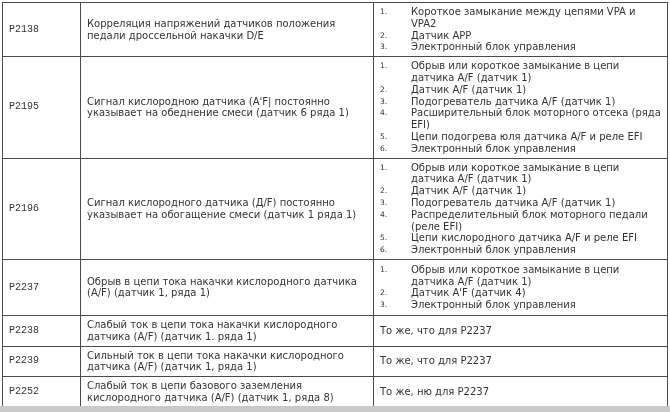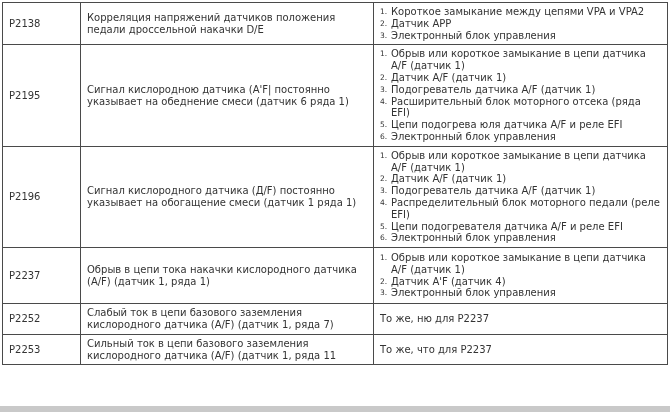--- a/index.html
+++ b/index.html
@@ -30,20 +30,21 @@
     border: 1px solid #4a4a4a;
     vertical-align: middle;
     font-size: 10px;
     line-height: 1.18;
     color: #333333;
     padding: 3px 6px 3px 6px;
     overflow: hidden;
   }
   td.code-cell {
     padding-left: 10px;
+    font-family: Liberation Mono, monospace;
   }
   td.causes-cell {
     padding-left: 8px;
   }
   
   col.c1 { width: 78px; }
   col.c2 { width: 293px; }
   col.c3 { width: 294px; }
   
   tr.r0 td { height: 34px; }
@@ -65,20 +66,21 @@
   }
   ol.causes .num {
     flex: 0 0 11px;
     width: 11px;
     font-size: 7.5px;
     padding-top: 2px;
     color: #333333;
   }
   ol.causes .li-text {
     flex: 1 1 auto;
+    margin-left: 20px;
   }
   .gray-band {
     position: absolute;
     left: 0;
     bottom: 0;
     width: 670px;
     height: 6px;
     background: #c9c9c9;
   }
 </style>
@@ -161,21 +163,21 @@
               <li>
                 <span class="num">3.</span>
                 <span class="li-text">Подогреватель датчика A/F (датчик 1)</span>
               </li>
               <li>
                 <span class="num">4.</span>
                 <span class="li-text">Распределительный блок моторного педали (реле EFI)</span>
               </li>
               <li>
                 <span class="num">5.</span>
-                <span class="li-text">Цепи подогревателя датчика A/F и реле EFI</span>
+                <span class="li-text">Цепи кислородного датчика A/F и реле EFI</span>
               </li>
               <li>
                 <span class="num">6.</span>
                 <span class="li-text">Электронный блок управления</span>
               </li>
             </ol>
           </td>
         </tr>
         <tr class="r3">
           <td class="code-cell">P2237</td>
@@ -190,23 +192,33 @@
                 <span class="num">2.</span>
                 <span class="li-text">Датчик A'F (датчик 4)</span>
               </li>
               <li>
                 <span class="num">3.</span>
                 <span class="li-text">Электронный блок управления</span>
               </li>
             </ol>
           </td>
         </tr>
+        <tr class="r4">
+          <td class="code-cell">P2238</td>
+          <td class="desc-cell">Слабый ток в цепи тока накачки кислородного датчика (A/F) (датчик 1. ряда 1)</td>
+          <td class="causes-cell"><span>То же, что для P2237</span></td>
+        </tr>
+        <tr class="r5">
+          <td class="code-cell">P2239</td>
+          <td class="desc-cell">Сильный ток в цепи тока накачки кислородного датчика (A/F) (датчик 1, ряда 1)</td>
+          <td class="causes-cell"><span>То же, что для P2237</span></td>
+        </tr>
         <tr class="r6">
           <td class="code-cell">P2252</td>
-          <td class="desc-cell">Слабый ток в цепи базового заземления кислородного датчика (A/F) (датчик 1, ряда 7)</td>
+          <td class="desc-cell">Слабый ток в цепи базового заземления кислородного датчика (A/F) (датчик 1, ряда 8)</td>
           <td class="causes-cell"><span>То же, ню для P2237</span></td>
         </tr>
         <tr class="r7">
           <td class="code-cell">P2253</td>
           <td class="desc-cell">Сильный ток в цепи базового заземления кислородного датчика (A/F) (датчик 1, ряда 11</td>
           <td class="causes-cell"><span>То же, что для P2237</span></td>
         </tr>
       </tbody>
   </table>
   <div class="gray-band"></div>

